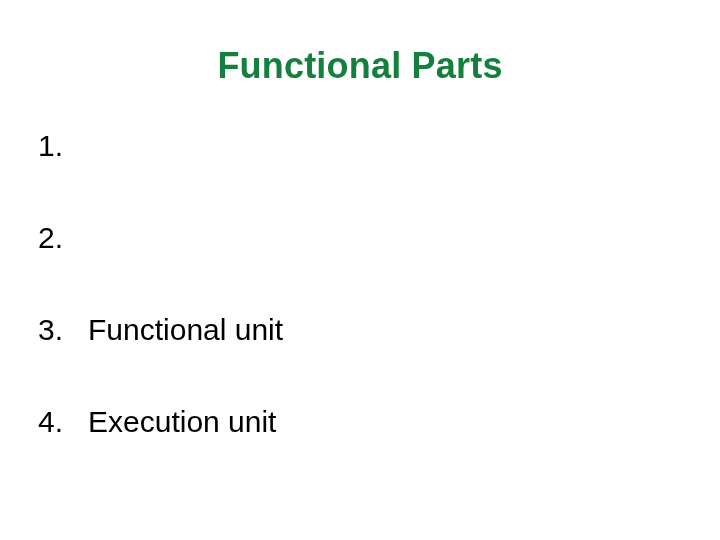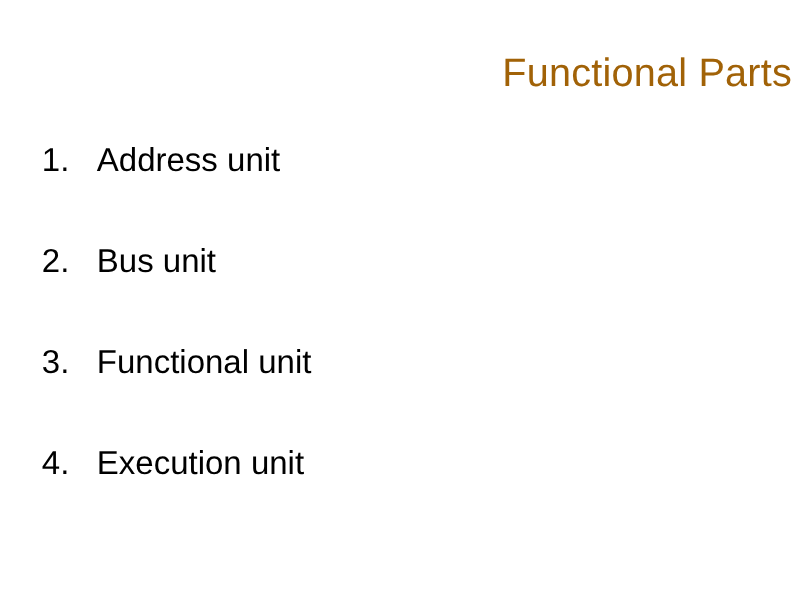--- a/index.html
+++ b/index.html
@@ -21,26 +21,26 @@
     overflow: hidden;
     margin: 0 auto;
   }
 
   
   #slide-title {
     position: absolute;
     left: 0;
     top: 44px;
     width: 720px;
-    text-align: right;
+    text-align: center;
     font-size: 36px;
     line-height: 44px;
-    font-weight: 400;
+    font-weight: 700;
     letter-spacing: 0.2px;
-    color: #a16207;
+    color: #15803d;
     white-space: nowrap;
   }
 
   
   #body-list {
     position: absolute;
     left: 38px;
     top: 128px;
     width: 640px;
     margin: 0;
@@ -76,26 +76,24 @@
 <body>
 
 <div id="slide">
 
   <div id="slide-title">Functional Parts</div>
 
   <ol id="body-list">
 
     <li class="list-item">
       <span class="item-number">1.</span>
-      <span class="item-label">Address unit</span>
     </li>
 
     <li class="list-item">
       <span class="item-number">2.</span>
-      <span class="item-label">Bus unit</span>
     </li>
 
     <li class="list-item">
       <span class="item-number">3.</span>
       <span class="item-label">Functional unit</span>
     </li>
 
     <li class="list-item">
       <span class="item-number">4.</span>
       <span class="item-label">Execution unit</span>

